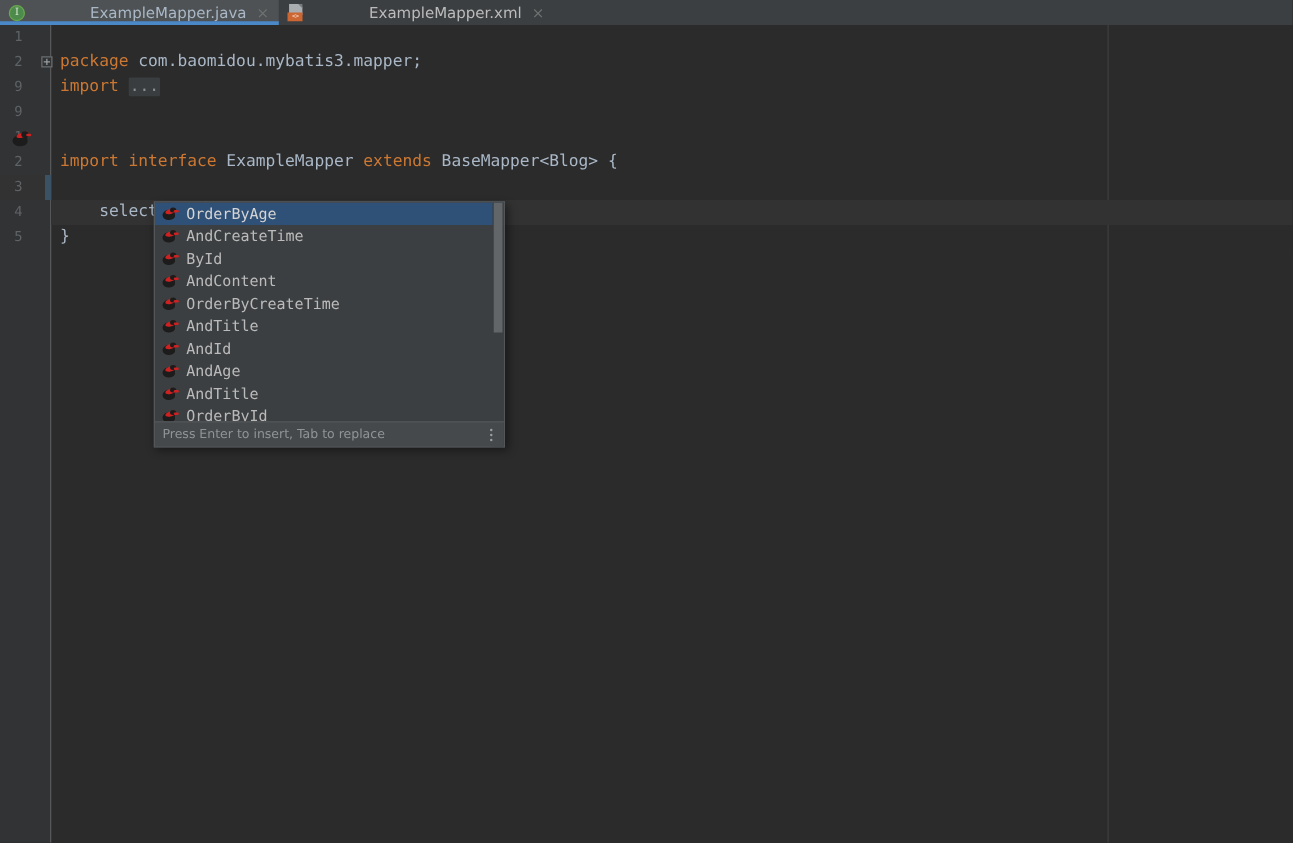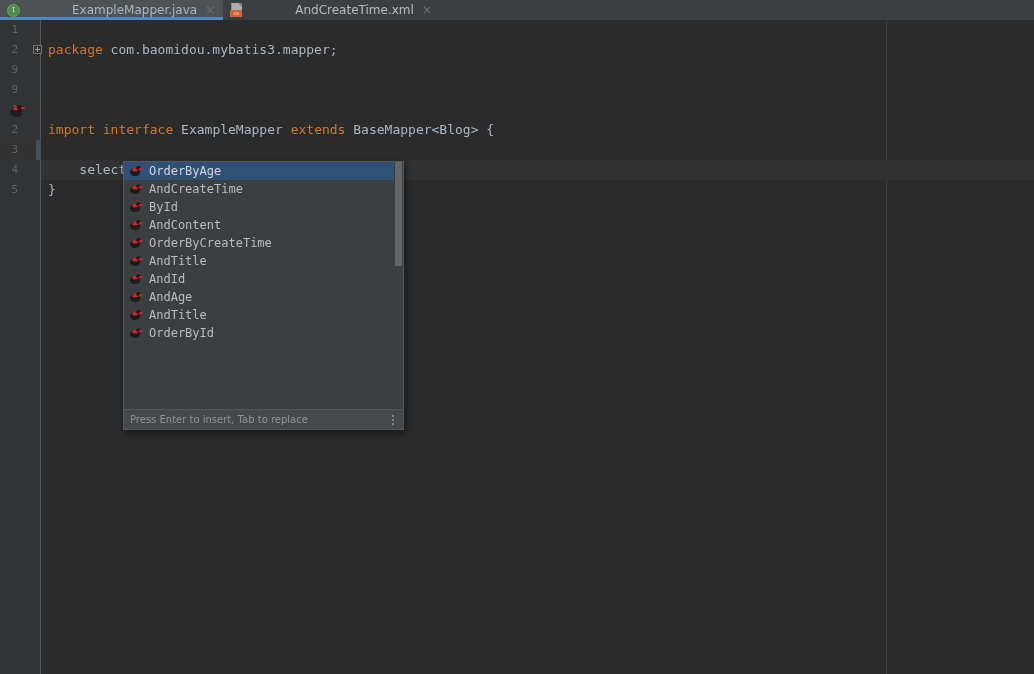--- a/index.html
+++ b/index.html
@@ -169,21 +169,21 @@
   }
   .right-margin {
     position: absolute; top: 0; left: 845px;
     width: 1px; height: 654px; background: #3c3f3f;
   }
 
   
   .popup {
     position: absolute;
     left: 123px; top: 141px;
-    width: 281px; height: 269px;
+    width: 281px; height: 197px;
     background: #3c3f41;
     border: 1px solid #53575a;
     box-shadow: 2px 3px 7px rgba(0,0,0,.45);
     overflow: hidden;
   }
   .popup-list {
     position: absolute; top: 0; left: 0;
     width: 281px; height: 230px;
     overflow: hidden;
   }
@@ -244,21 +244,21 @@
   </div>
 
   <div class="tab">
     <span class="icon-xml-file">
       <span class="page"></span>
         <span class="fold"></span>
       <span class="badge">
           <span>&lt;&gt;</span>
         </span>
     </span>
-    <span class="tab-label">AndCreateTime.xml</span>
+    <span class="tab-label">ExampleMapper.xml</span>
     <span class="tab-close">×</span>
   </div>
 
 </div>
 
 <div class="editor">
 
   <div class="gutter">
     <div class="gutter-line" style="top:0px">
         <span class="gutter-num">1</span>
@@ -292,20 +292,21 @@
     <div class="gutter-line" style="top:160px">
         <span class="gutter-num">5</span>
       </div>
   </div>
 
   <div class="code-area">
     <div class="right-margin"></div>
 
     <div class="code-line" style="top:0px"><span class="kw">package</span><span class="plain"> com.baomidou.mybatis3.mapper;</span></div>
 
+    <div class="code-line" style="top:20px"><span class="kw">import</span><span class="plain"> </span><span class="fold-placeholder">...</span></div>
 
     <div class="code-line" style="top:40px"></div>
     <div class="code-line" style="top:60px"></div>
 
     <div class="code-line" style="top:80px"><span class="kw">import</span><span class="plain"> </span><span class="kw">interface</span><span class="plain"> ExampleMapper </span><span class="kw">extends</span><span class="plain"> BaseMapper&lt;Blog&gt; {</span></div>
 
     <div class="code-line" style="top:100px"></div>
 
     <div class="code-line cur" style="top:120px"><span class="plain">    selectTitle</span><span class="caret"></span></div>
 

